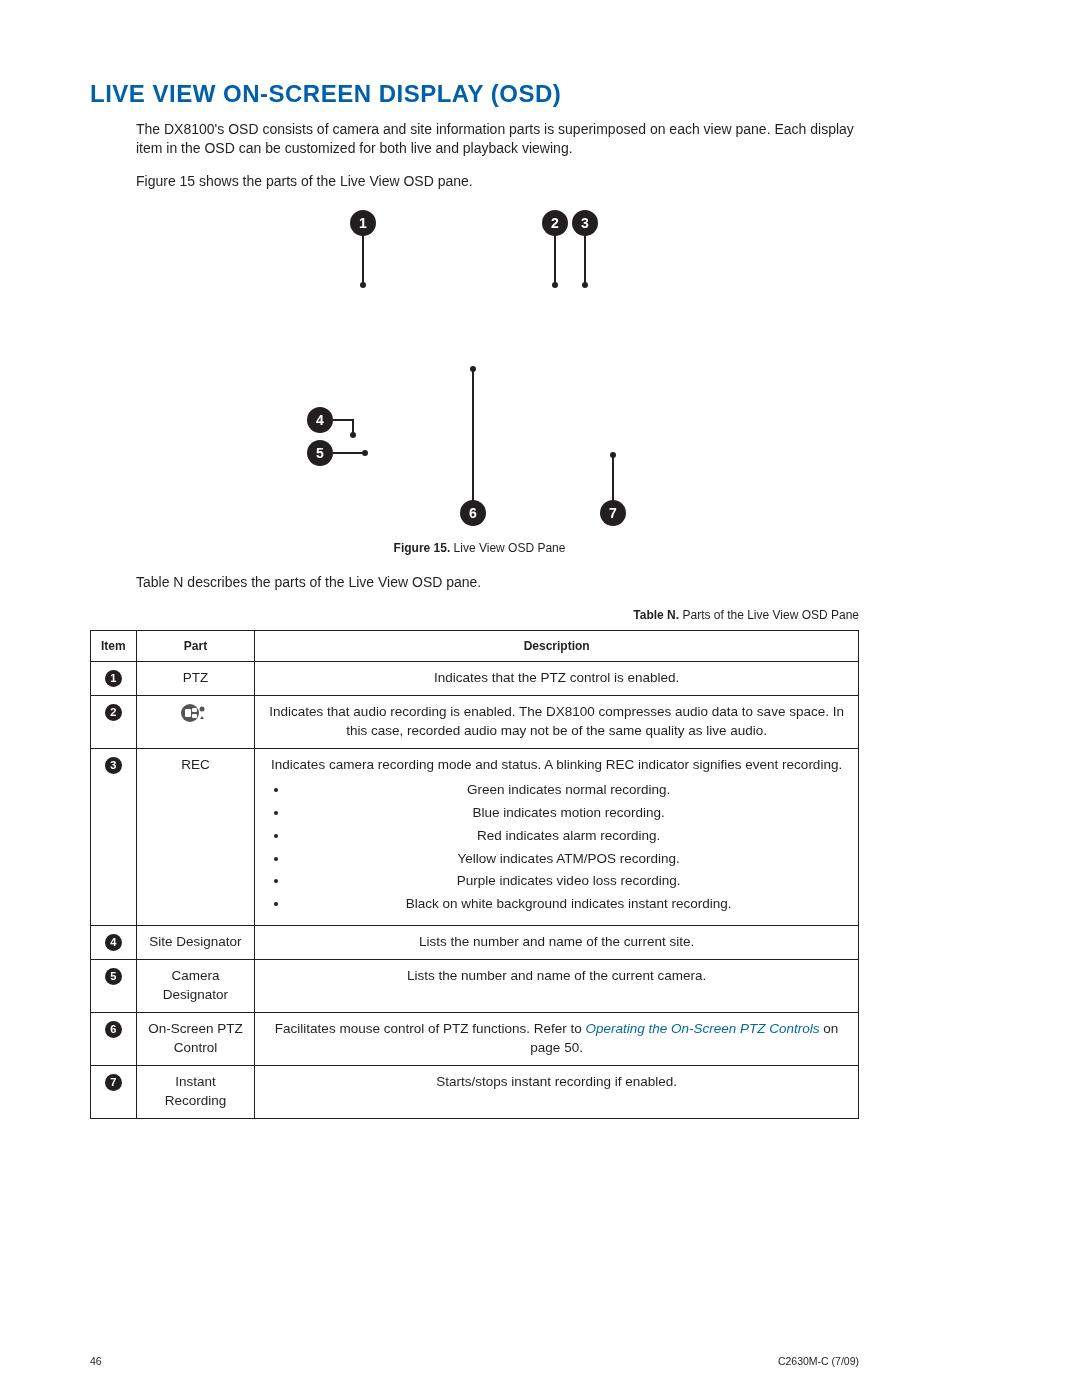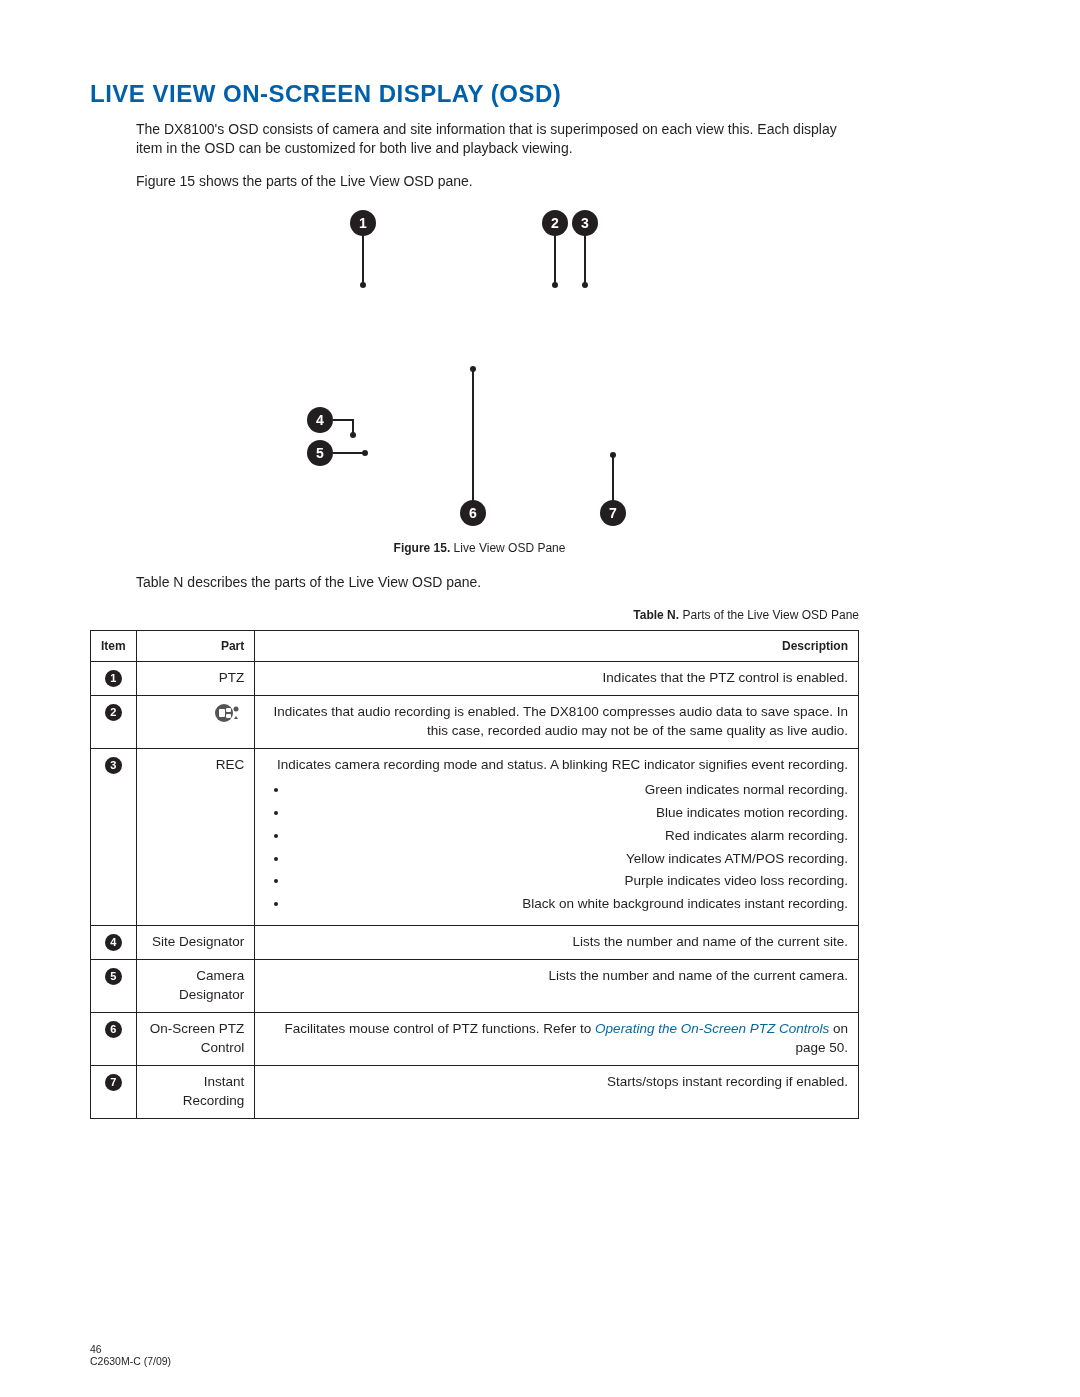--- a/index.html
+++ b/index.html
@@ -54,21 +54,21 @@
     width: 100%;
     border-collapse: collapse;
     font-size: 13.5px;
     line-height: 1.4;
   }
   table.parts-table th,
   table.parts-table td {
     border: 1px solid #231f20;
     padding: 7px 10px;
     vertical-align: top;
-    text-align: right;
+    text-align: center;
   }
   table.parts-table th {
     font-weight: 700;
     font-size: 12px;
   }
   table.parts-table th:nth-child(1),
   table.parts-table td:nth-child(1) { width: 5%; text-align: center; }
   table.parts-table th:nth-child(2),
   table.parts-table td:nth-child(2) { width: 15.5%; }
   table.parts-table th:nth-child(3),
@@ -98,31 +98,30 @@
   }
   .audio-icon svg { vertical-align: middle; }
 
   .footer {
     position: absolute;
     left: 90px; right: 90px; bottom: 30px;
     display: flex;
     justify-content: space-between;
     font-size: 10.5px;
     color: #231f20;
-    flex-direction: column;
   }
 </style>
 </head>
 <body>
 
 <div class="page">
 
   <h1 class="section-title">LIVE VIEW ON-SCREEN DISPLAY (OSD)</h1>
 
-  <p class="body-copy">The DX8100's OSD consists of camera and site information that is superimposed on each view this. Each display item in the OSD can be customized for both live and playback viewing.</p>
+  <p class="body-copy">The DX8100's OSD consists of camera and site information parts is superimposed on each view pane. Each display item in the OSD can be customized for both live and playback viewing.</p>
 
   <p class="body-copy">Figure 15 shows the parts of the Live View OSD pane.</p>
 
   <div class="figure-wrap">
     <svg class="figure-svg" width="420" height="330" viewBox="0 0 420 330">
 
       <g>
         <line x1="98" y1="30" x2="98" y2="80" stroke="#231f20" stroke-width="2"></line>
         <circle cx="98" cy="80" r="3" fill="#231f20"></circle>
         <circle cx="98" cy="18" r="13" fill="#231f20"></circle>

